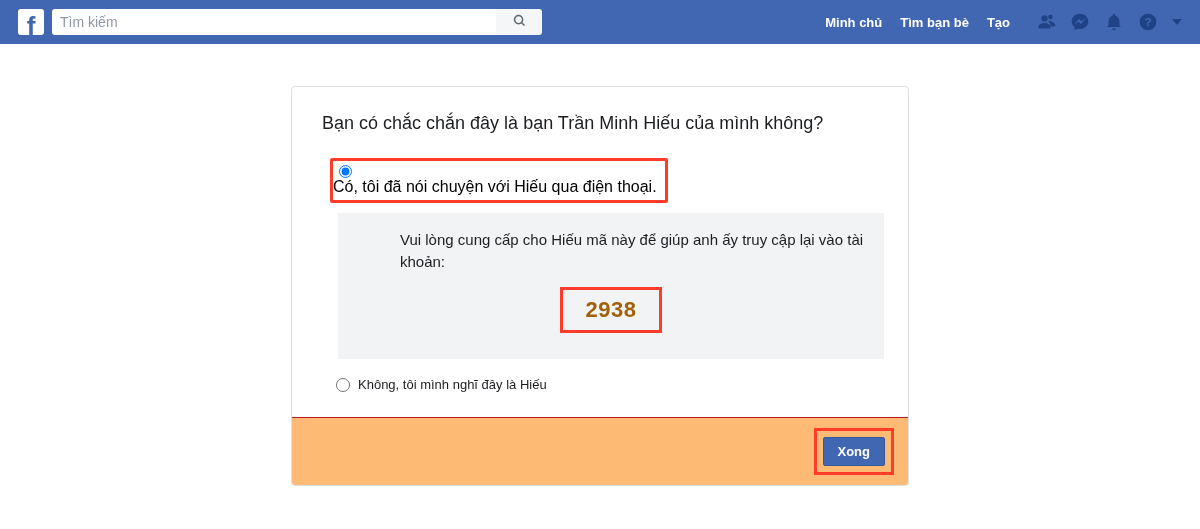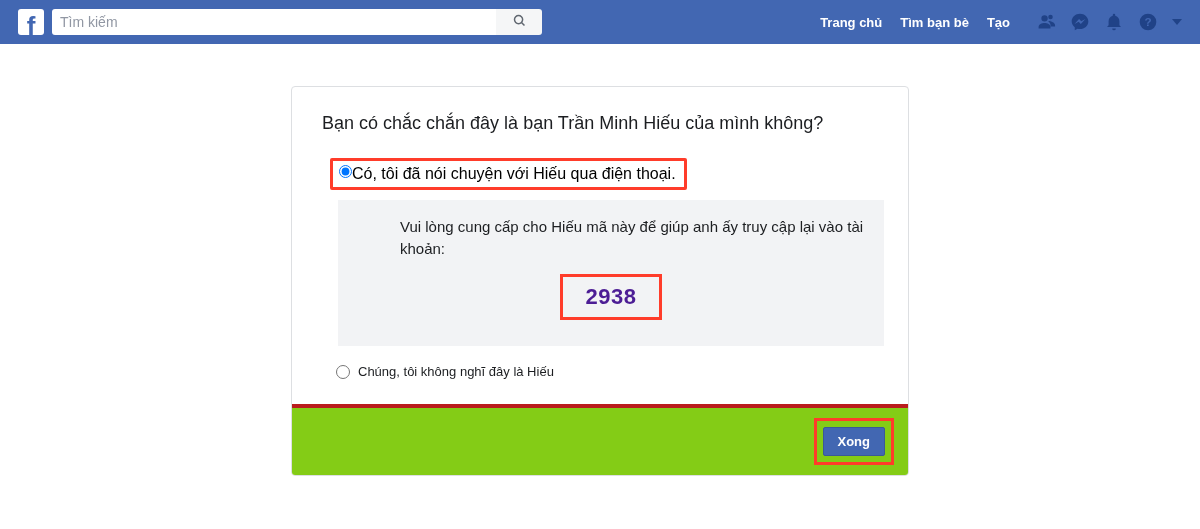--- a/index.html
+++ b/index.html
@@ -116,20 +116,21 @@
     }
     .option-row label { cursor: pointer; line-height: 1.4; }
 
     .highlight-red {
       border: 3px solid #ff3c2a;
       display: inline-flex;
       align-items: flex-start;
       padding: 4px 8px 4px 0;
       border-radius: 2px;
       margin-left: 14px;
+      flex-direction: column;
     }
     .highlight-red input[type=radio] { margin-left: 6px; }
 
     .code-panel {
       background: #f2f3f5;
       margin: 10px 0 14px 22px;
       padding: 16px 18px 26px 18px;
     }
     .code-panel .prompt {
       font-size: 15px;
@@ -144,27 +145,27 @@
       border: 3px solid #ff3c2a;
       display: flex;
       align-items: center;
       justify-content: center;
       margin: 0 auto;
       background: #f2f3f5;
     }
     .code-box .code {
       font-size: 22px;
       font-weight: 800;
-      color: #4c1d95;
+      color: #a16207;
       letter-spacing: 0.5px;
     }
 
     .card-footer {
-      background: #84cc16;
-      border-top: 4px solid #b91c1c;
+      background: #fdba74;
+      border-top: 1px solid #b91c1c;
       padding: 10px 14px;
       display: flex;
       justify-content: flex-end;
     }
     .done-wrap {
       border: 3px solid #ff3c2a;
       padding: 6px;
     }
     .btn-primary {
       background: #4267b2;
@@ -191,21 +192,21 @@
       <span>
         <svg viewBox="0 0 24 24" fill="none" stroke="#606770" stroke-width="2.4">
             <circle cx="10.5" cy="10.5" r="6.5"></circle>
             <line x1="20" y1="20" x2="15.2" y2="15.2"></line>
           </svg>
       </span>
     </button>
   </div>
 
   <div class="topnav">
-    <a href="#">Trang chủ</a>
+    <a href="#">Minh chủ</a>
     <a href="#">Tìm bạn bè</a>
     <a href="#">Tạo</a>
 
     <div class="topicons">
       <span class="ico">
         <svg width="22" height="22" viewBox="0 0 24 24">
             <path fill="currentColor" d="M15 8a3.5 3.5 0 1 1-7 0 3.5 3.5 0 0 1 7 0zm-3.5 5c-3 0-6.5 1.5-6.5 4.5V19h13v-1.5c0-3-3.5-4.5-6.5-4.5zM18 9a2.5 2.5 0 1 0 0-5 2.5 2.5 0 0 0 0 5zm0 1.5c-1 0-1.9.2-2.7.6 1.6 1.1 2.7 2.6 2.7 4.4V17h5v-1.3c0-2.4-3-4.2-5-4.2z"></path>
           </svg>
       </span>
       <span class="ico">
@@ -245,21 +246,21 @@
       <div class="code-box">
         <span class="code">2938</span>
       </div>
     </div>
 
     
 
     
     <div class="option-row">
       <input type="radio" name="confirm" id="opt3" style="">
-      <label for="opt3">Chúng, tôi không nghĩ đây là Hiếu</label>
+      <label for="opt3">Không, tôi mình nghĩ đây là Hiếu</label>
     </div>
   </div>
 
   <div class="card-footer">
     <div class="done-wrap">
       <button class="btn-primary">Xong</button>
     </div>
   </div>
 </div>
 

